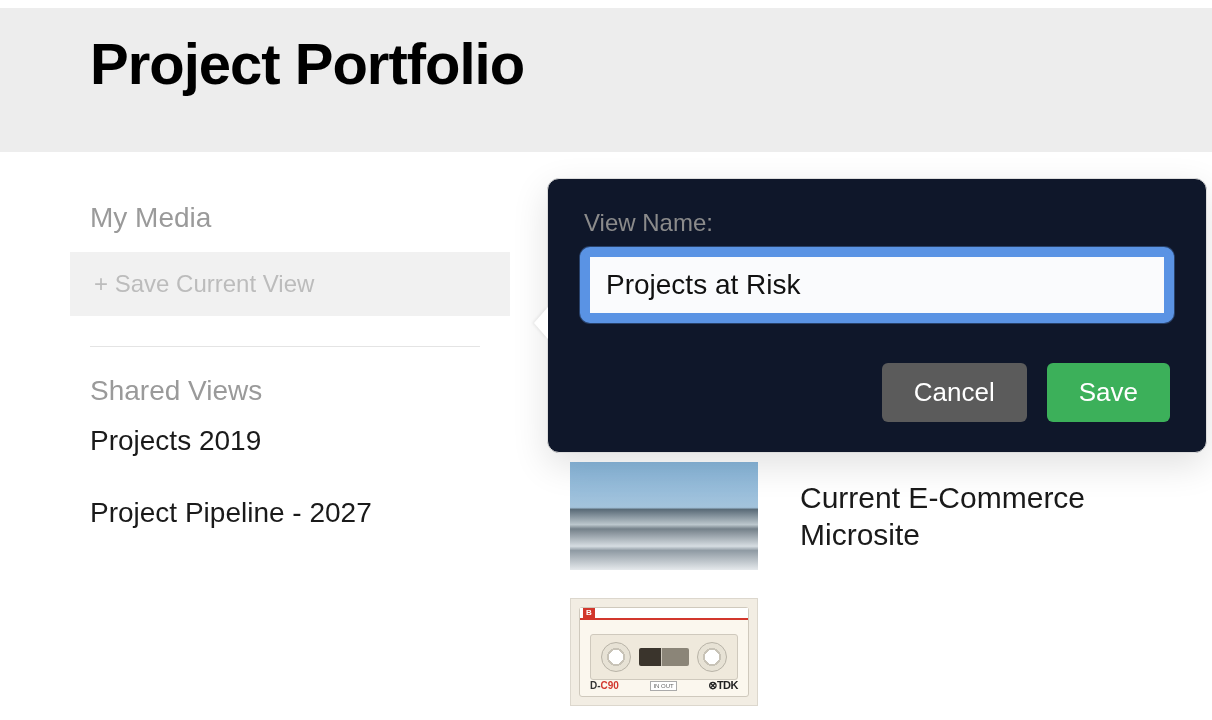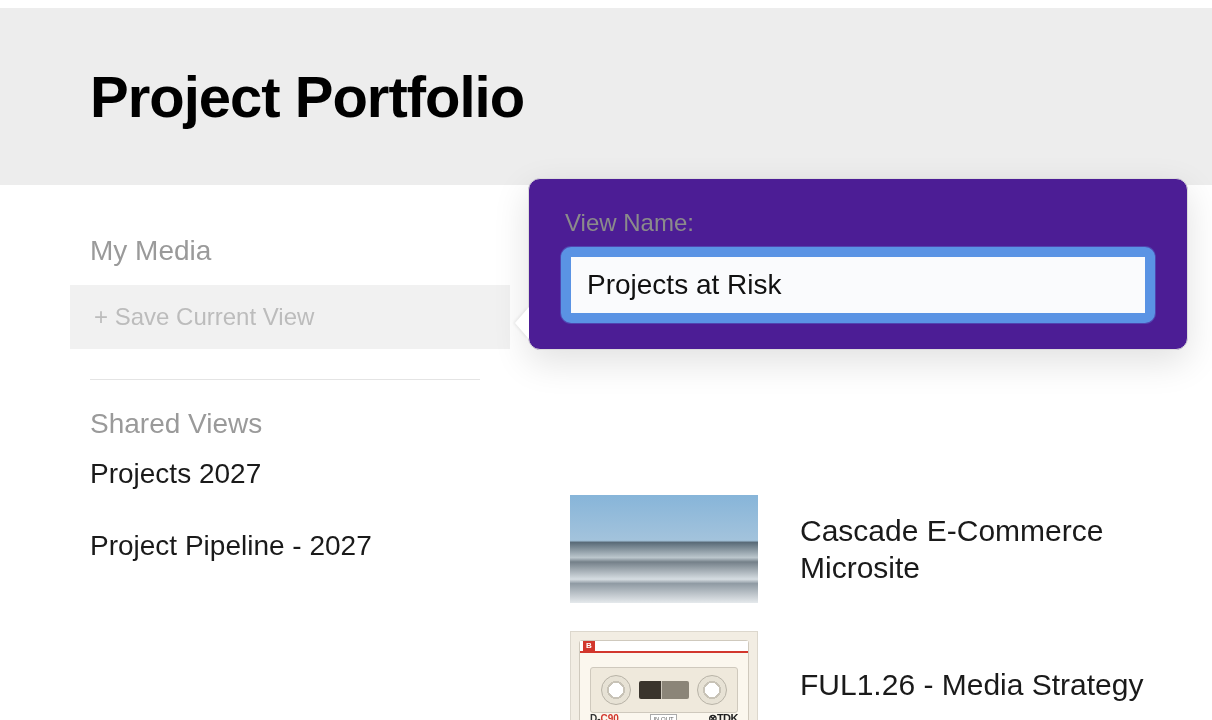--- a/index.html
+++ b/index.html
@@ -10,21 +10,21 @@
     body {
       font-family: -apple-system, BlinkMacSystemFont, "Segoe UI", Helvetica, Arial, sans-serif;
       background: #fff;
       width: 1212px;
       height: 720px;
       overflow: hidden;
       position: relative;
     }
     .header-bar {
       background: #ededed;
-      padding: 55px 0 55px 90px;
+      padding: 22px 0 55px 90px;
       border-top: 8px solid #ffffff;
     }
     .header-title {
       font-size: 58px;
       font-weight: 900;
       color: #000;
       letter-spacing: -1px;
     }
     .layout {
       display: flex;
@@ -167,23 +167,23 @@
       font-size: 30px;
       font-weight: 400;
       color: #1a1a1a;
       line-height: 1.25;
     }
 
     
     .popover {
       position: absolute;
       top: 178px;
-      left: 528px;
+      left: 547px;
       width: 660px;
-      background: #4c1d95;
+      background: #0f172a;
       border: 1px solid #dcdcdc;
       border-radius: 12px;
       box-shadow: 0 12px 36px rgba(0,0,0,0.12);
       padding: 30px 36px 30px 36px;
     }
     .popover-arrow {
       position: absolute;
       left: -14px;
       top: 128px;
       width: 0; height: 0;
@@ -242,49 +242,52 @@
 </div>
 
 <div class="layout">
   <aside class="sidebar">
     <div class="section-heading">My Media</div>
     <div class="save-view-row">
       <span class="save-view-text">+ Save Current View</span>
     </div>
     <div class="divider"></div>
     <div class="section-heading">Shared Views</div>
-    <div class="view-item">Projects 2027</div>
+    <div class="view-item">Projects 2019</div>
     <div class="view-item">Project Pipeline - 2027</div>
   </aside>
 
   <main class="main">
     <div class="project-row">
       <div class="thumb thumb-mountain"></div>
-      <div class="project-title">Cascade E-Commerce Microsite</div>
+      <div class="project-title">Current E-Commerce Microsite</div>
     </div>
     <div class="project-row">
       <div class="thumb thumb-cassette">
         <div class="cassette-body">
           <div class="cassette-stripe">
             <div class="cassette-brand-b">B</div>
           </div>
           <div class="cassette-reels">
             <div class="reel"></div>
             <div class="reel-window"></div>
             <div class="reel"></div>
           </div>
           <div class="cassette-footer">
             <span class="d-c90"><span class="d">D-</span><span class="c90">C90</span></span>
             <span class="inout">IN OUT</span>
             <span class="tdk">⊗TDK</span>
           </div>
         </div>
       </div>
-      <div class="project-title">FUL1.26 - Media Strategy</div>
     </div>
   </main>
 </div>
 
 <div class="popover">
   <div class="popover-arrow"></div>
   <div class="popover-label">View Name:</div>
   <input class="popover-input" type="text" value="Projects at Risk" style="">
+  <div class="popover-actions">
+    <button class="btn btn-cancel">Cancel</button>
+    <button class="btn btn-save">Save</button>
+  </div>
 </div>
 
 </body></html>

